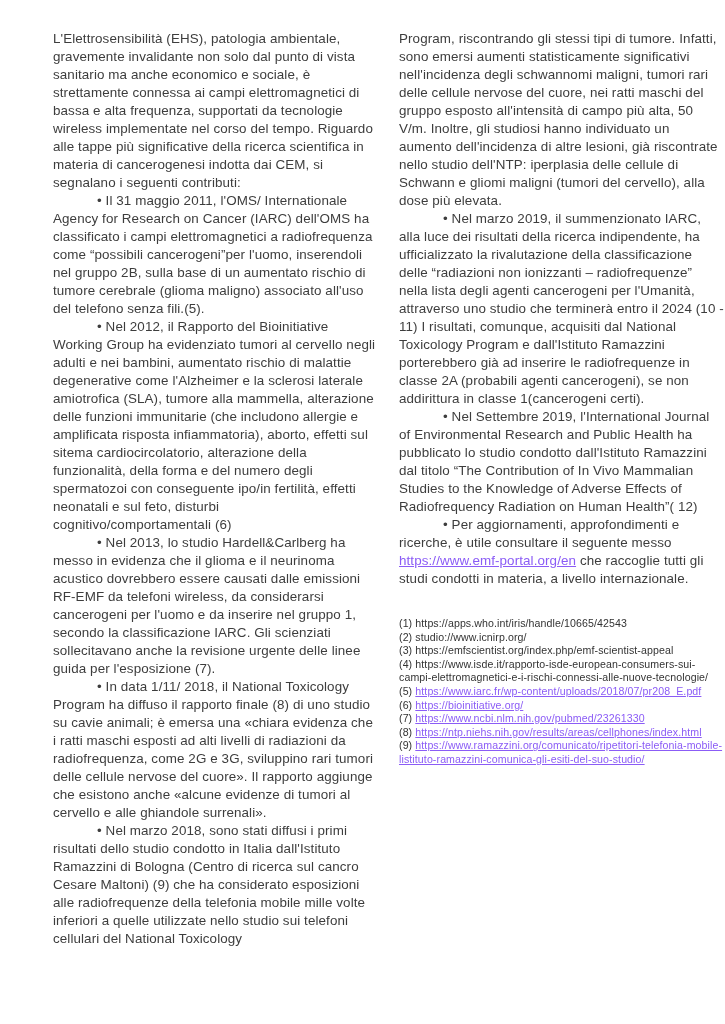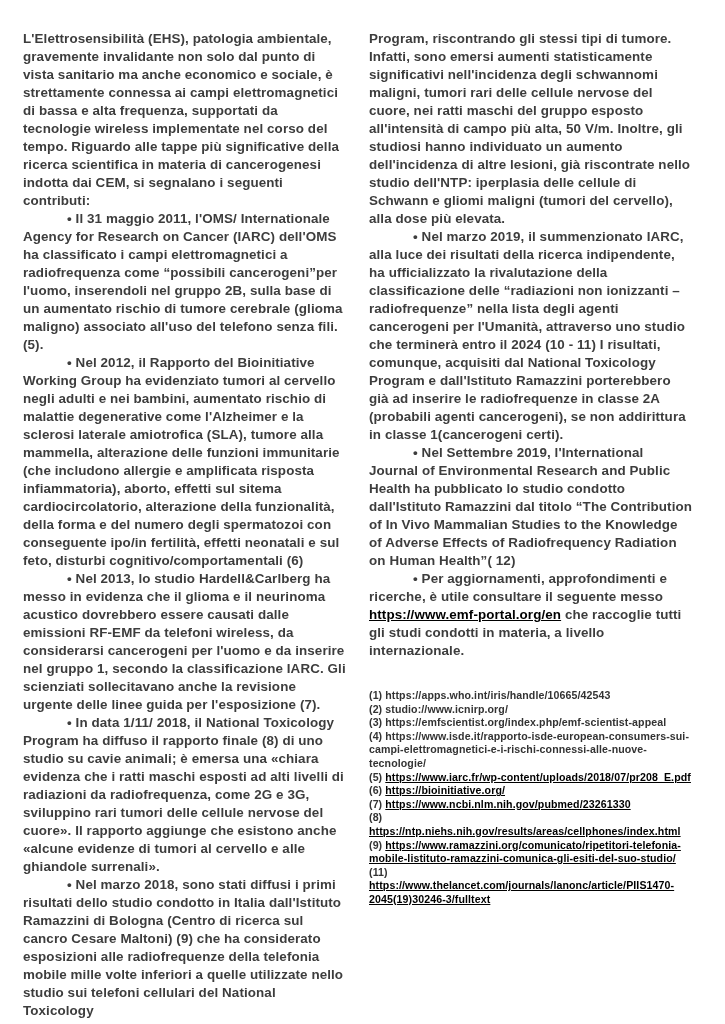--- a/index.html
+++ b/index.html
@@ -6,25 +6,24 @@
     margin: 0;
     padding: 0;
     background: #ffffff;
   }
   .page {
     position: relative;
     width: 725px;
     height: 1024px;
     background: #ffffff;
     box-sizing: border-box;
-    padding: 30px 20px 20px 23px;
+    padding: 30px 20px 20px 53px;
     font-family: "Liberation Sans", "DejaVu Sans", sans-serif;
     color: #3d3d3d;
     overflow: hidden;
-    font-weight: bold;
   }
   .columns {
     display: flex;
     gap: 21px;
   }
   .col {
     width: 325px;
     flex: 0 0 325px;
   }
   .para {
@@ -38,21 +37,21 @@
   .para.bullet {
     text-indent: 44px;
   }
   .para.bullet::before {
     content: "\2022\00a0";
   }
   .para .seg {
     text-indent: 0;
   }
   a.link, .ref-url.is-link {
-    color: #000000;
+    color: #8b5cf6;
     text-decoration: underline;
     cursor: pointer;
   }
   .references {
     margin-top: 29px;
     color: #333333;
   }
   .ref {
     margin: 0;
     font-size: 10.6px;
@@ -88,18 +87,17 @@
       <div class="references">
         <p class="ref"><span class="ref-label">(1)</span> <span class="ref-url">https://apps.who.int/iris/handle/10665/42543</span></p>
         <p class="ref"><span class="ref-label">(2)</span> <span class="ref-url">studio://www.icnirp.org/</span></p>
         <p class="ref"><span class="ref-label">(3)</span> <span class="ref-url">https://emfscientist.org/index.php/emf-scientist-appeal</span></p>
         <p class="ref"><span class="ref-label">(4)</span> <span class="ref-url">https://www.isde.it/rapporto-isde-european-consumers-sui-campi-elettromagnetici-e-i-rischi-connessi-alle-nuove-tecnologie/</span></p>
         <p class="ref"><span class="ref-label">(5)</span> <span class="ref-url is-link">https://www.iarc.fr/wp-content/uploads/2018/07/pr208_E.pdf</span></p>
         <p class="ref"><span class="ref-label">(6)</span> <span class="ref-url is-link">https://bioinitiative.org/</span></p>
         <p class="ref"><span class="ref-label">(7)</span> <span class="ref-url is-link">https://www.ncbi.nlm.nih.gov/pubmed/23261330</span></p>
         <p class="ref"><span class="ref-label">(8)</span> <span class="ref-url is-link">https://ntp.niehs.nih.gov/results/areas/cellphones/index.html</span></p>
         <p class="ref"><span class="ref-label">(9)</span> <span class="ref-url is-link">https://www.ramazzini.org/comunicato/ripetitori-telefonia-mobile-listituto-ramazzini-comunica-gli-esiti-del-suo-studio/</span></p>
-        <p class="ref"><span class="ref-label">(11)</span> <span class="ref-url is-link">https://www.thelancet.com/journals/lanonc/article/PIIS1470-2045(19)30246-3/fulltext</span></p>
       </div>
     </div>
 
   </div>
 </div>
 
 </body></html>

